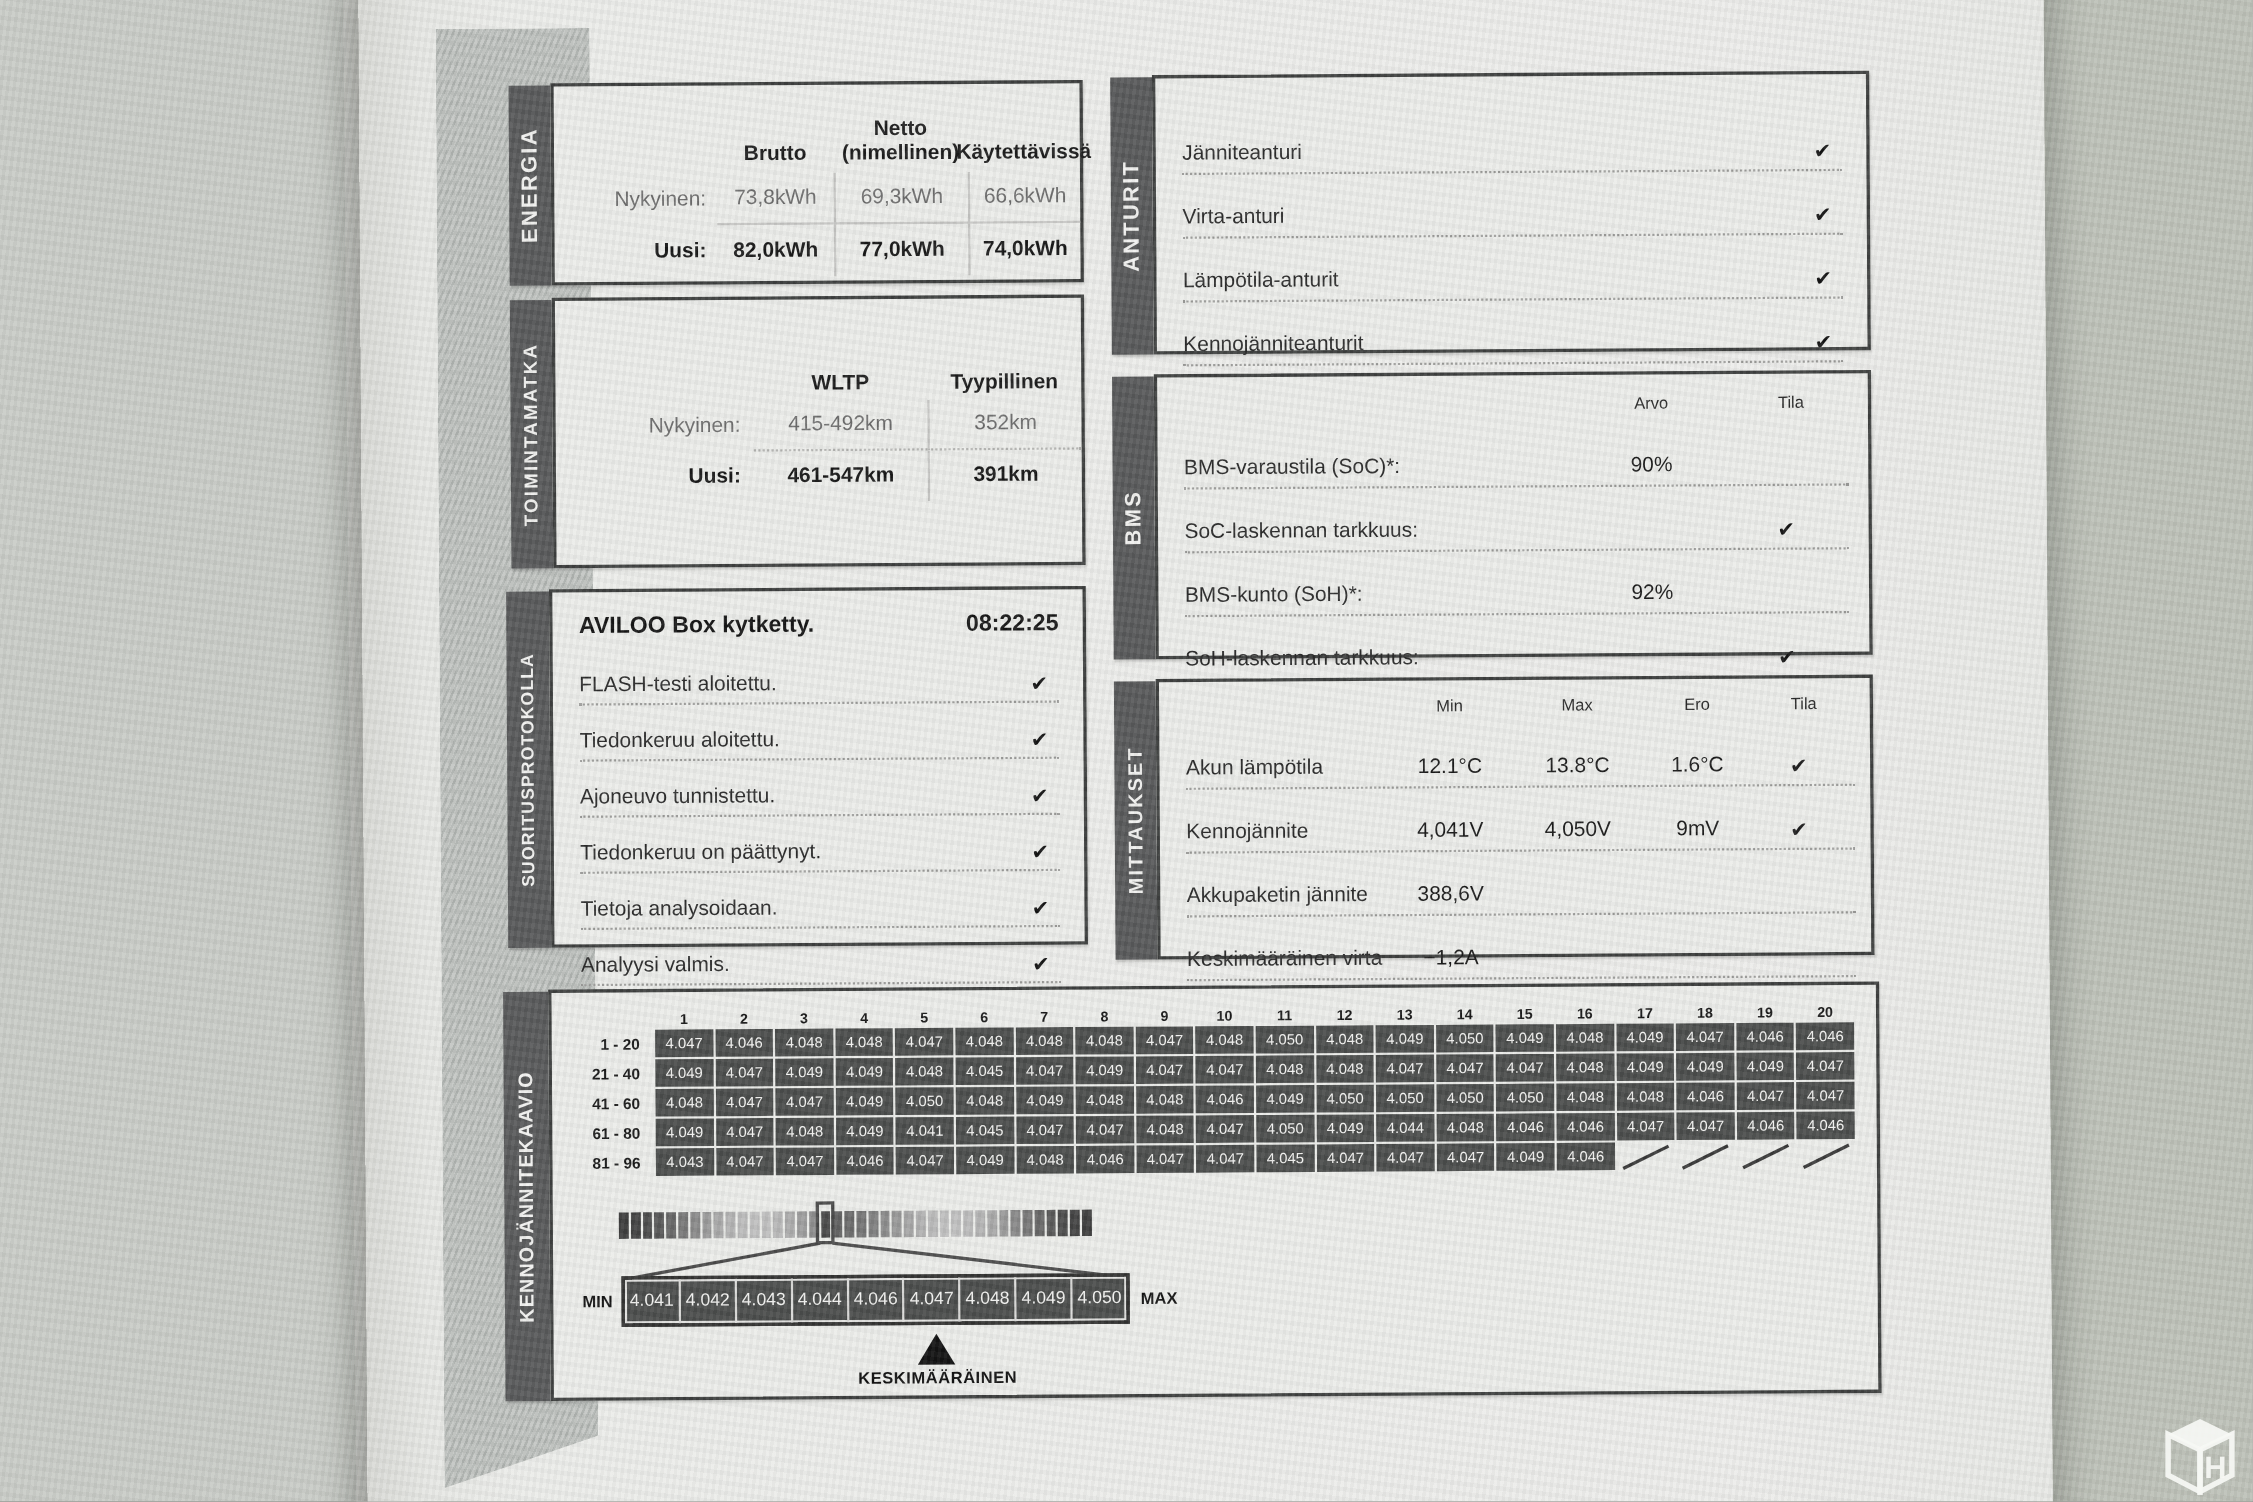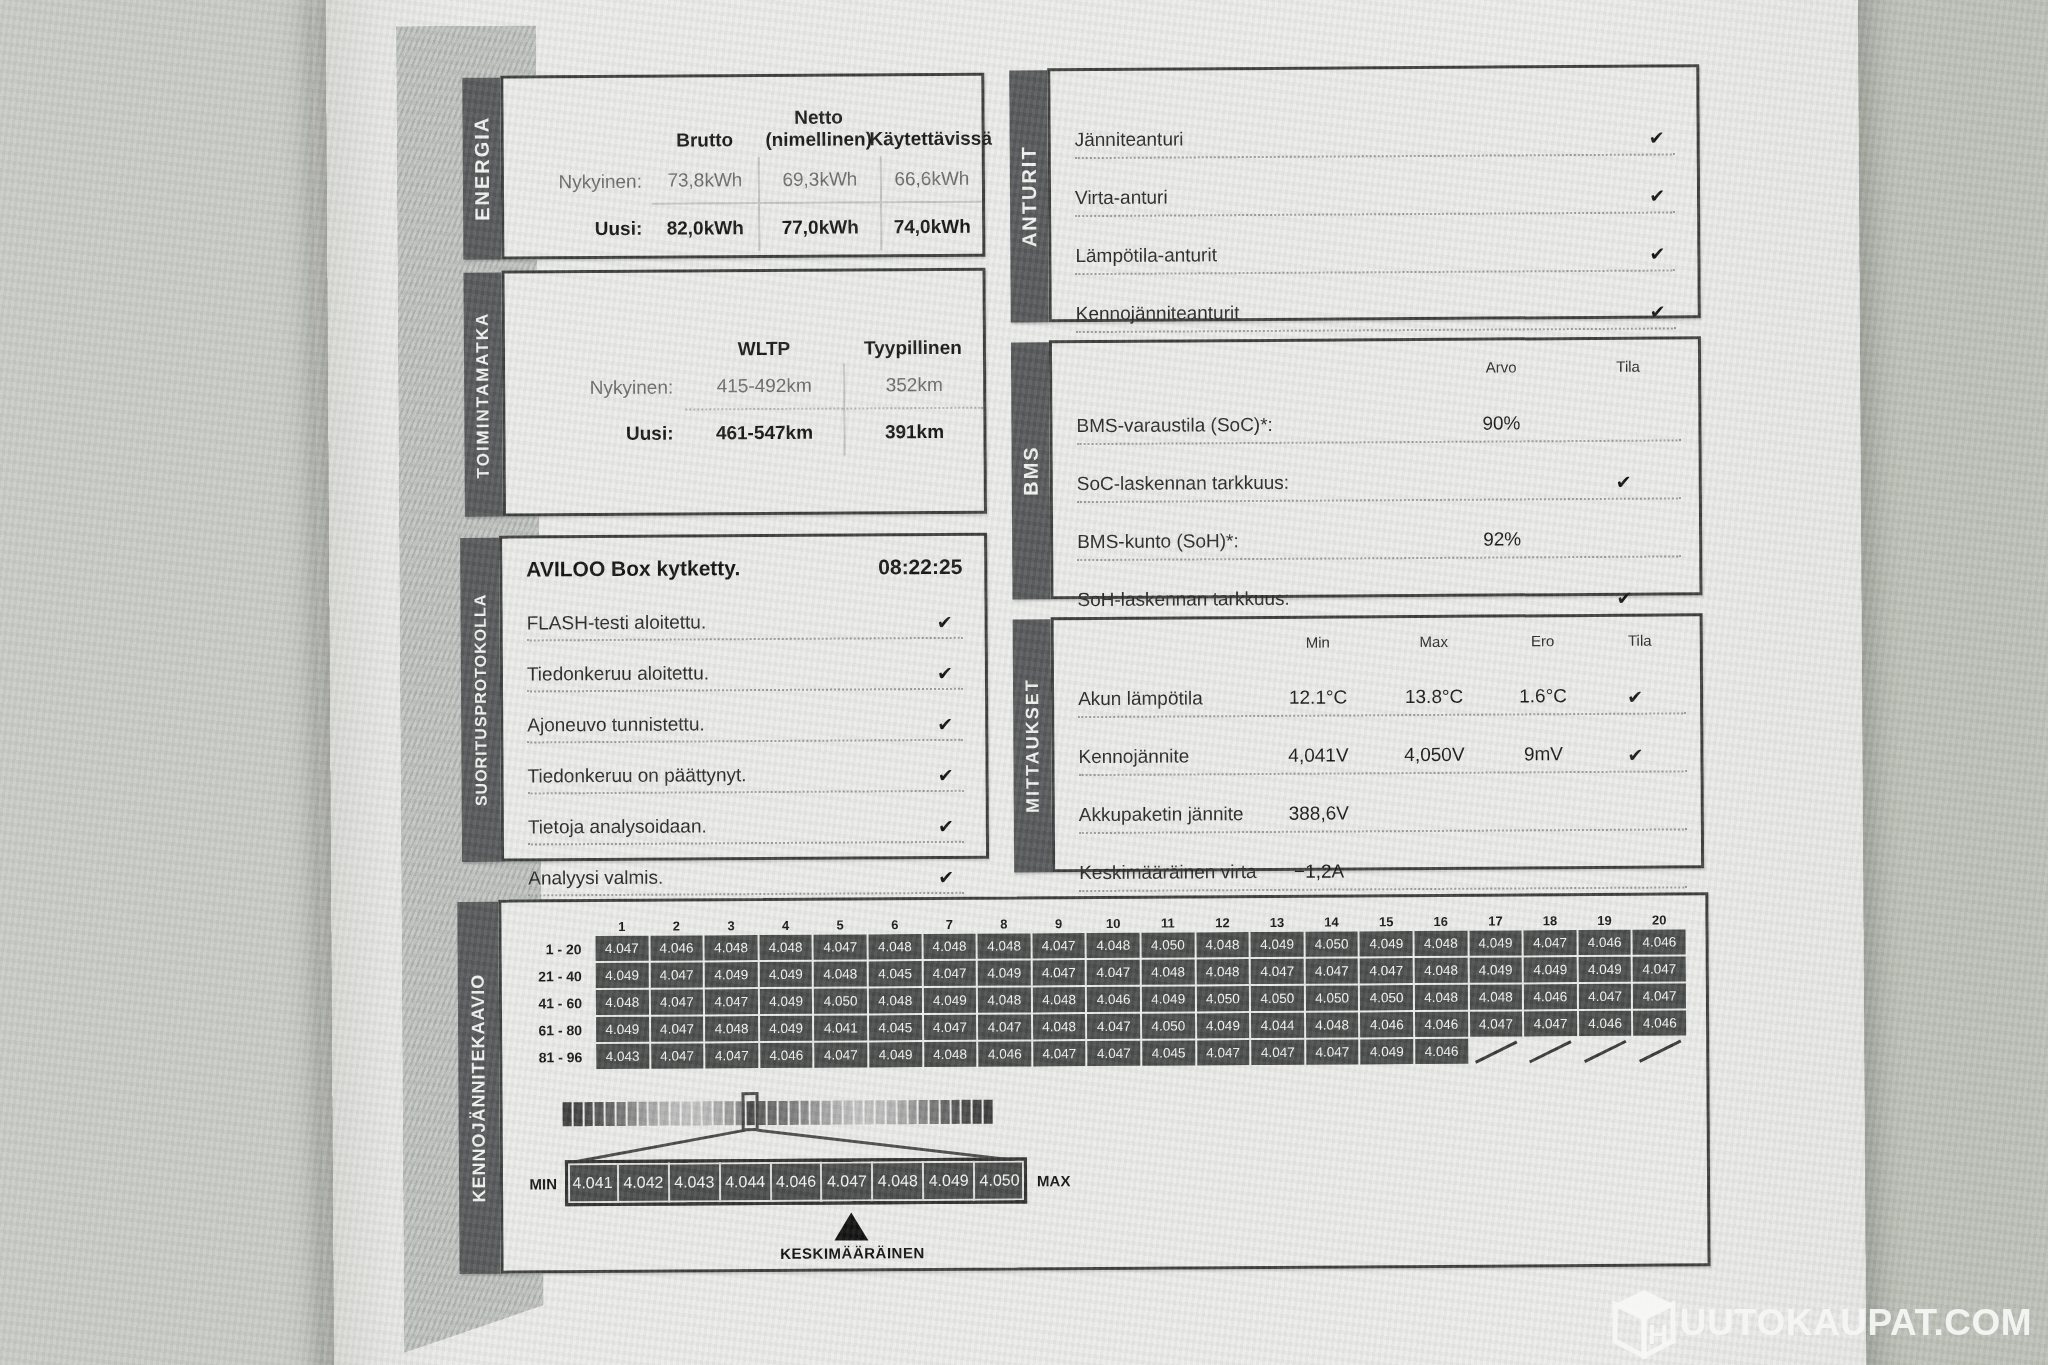--- a/index.html
+++ b/index.html
@@ -525,15 +525,14 @@
 
   <div class="grain"></div>
 
   <div class="watermark">
     <svg width="64" height="72" viewBox="0 0 64 72">
       <polygon points="32,3 61,17 32,31 3,17" fill="rgba(246,247,244,0.93)"></polygon>
       <polygon points="3,17 3,54 32,69 32,31" fill="none" stroke="rgba(246,247,244,0.93)" stroke-width="5"></polygon>
       <polygon points="61,17 61,54 32,69 32,31" fill="none" stroke="rgba(246,247,244,0.93)" stroke-width="5"></polygon>
       <text x="46" y="57" text-anchor="middle" font-family="Liberation Sans, DejaVu Sans, sans-serif" font-size="28" font-weight="bold" fill="rgba(246,247,244,0.93)">H</text>
     </svg>
-    <span class="wm-text">UUTOKAUPAT.COM</span>
   </div>
 </div>
 
 </body></html>

